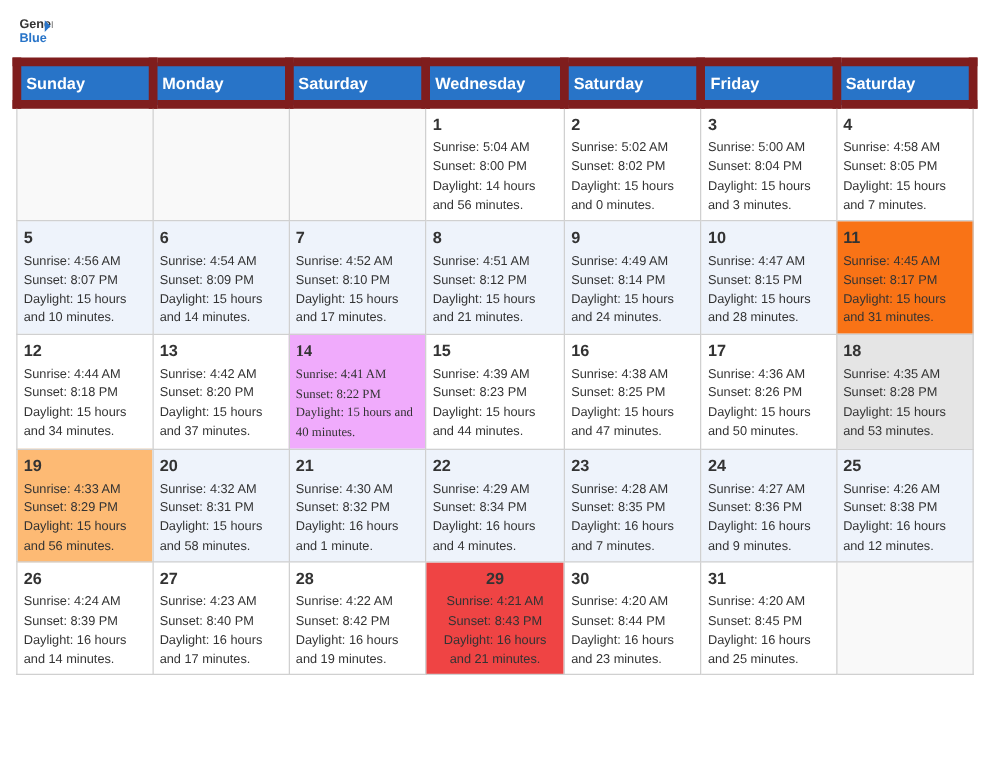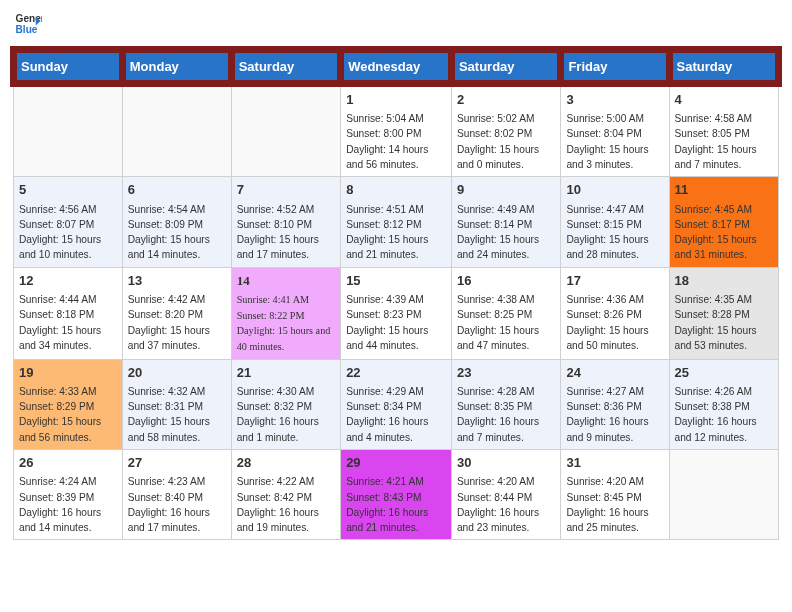--- a/index.html
+++ b/index.html
@@ -148,19 +148,19 @@
         <td style="background: rgb(238, 243, 251);"><span class="day-number">21</span><span class="day-info">Sunrise: 4:30 AM<br>Sunset: 8:32 PM<br>Daylight: 16 hours and 1 minute.</span></td>
         <td style="background: rgb(238, 243, 251);"><span class="day-number">22</span><span class="day-info">Sunrise: 4:29 AM<br>Sunset: 8:34 PM<br>Daylight: 16 hours and 4 minutes.</span></td>
         <td style="background: rgb(238, 243, 251);"><span class="day-number">23</span><span class="day-info">Sunrise: 4:28 AM<br>Sunset: 8:35 PM<br>Daylight: 16 hours and 7 minutes.</span></td>
         <td style="background: rgb(238, 243, 251);"><span class="day-number">24</span><span class="day-info">Sunrise: 4:27 AM<br>Sunset: 8:36 PM<br>Daylight: 16 hours and 9 minutes.</span></td>
         <td style="background: rgb(238, 243, 251);"><span class="day-number">25</span><span class="day-info">Sunrise: 4:26 AM<br>Sunset: 8:38 PM<br>Daylight: 16 hours and 12 minutes.</span></td>
       </tr>
       <tr>
         <td style="background: rgb(255, 255, 255);"><span class="day-number">26</span><span class="day-info">Sunrise: 4:24 AM<br>Sunset: 8:39 PM<br>Daylight: 16 hours and 14 minutes.</span></td>
         <td style="background: rgb(255, 255, 255);"><span class="day-number">27</span><span class="day-info">Sunrise: 4:23 AM<br>Sunset: 8:40 PM<br>Daylight: 16 hours and 17 minutes.</span></td>
         <td style="background: rgb(255, 255, 255);"><span class="day-number">28</span><span class="day-info">Sunrise: 4:22 AM<br>Sunset: 8:42 PM<br>Daylight: 16 hours and 19 minutes.</span></td>
-        <td style="background: #d946ef;"><span class="day-number">29</span><span class="day-info">Sunrise: 4:21 AM<br>Sunset: 8:43 PM<br>Daylight: 16 hours and 21 minutes.</span></td>
+        <td style="background: #ef4444; text-align: center;"><span class="day-number">29</span><span class="day-info">Sunrise: 4:21 AM<br>Sunset: 8:43 PM<br>Daylight: 16 hours and 21 minutes.</span></td>
         <td style="background: rgb(255, 255, 255);"><span class="day-number">30</span><span class="day-info">Sunrise: 4:20 AM<br>Sunset: 8:44 PM<br>Daylight: 16 hours and 23 minutes.</span></td>
         <td style="background: rgb(255, 255, 255);"><span class="day-number">31</span><span class="day-info">Sunrise: 4:20 AM<br>Sunset: 8:45 PM<br>Daylight: 16 hours and 25 minutes.</span></td>
         <td class="empty-cell"></td>
       </tr>
     </tbody>
 </table>
 
 </body></html>

